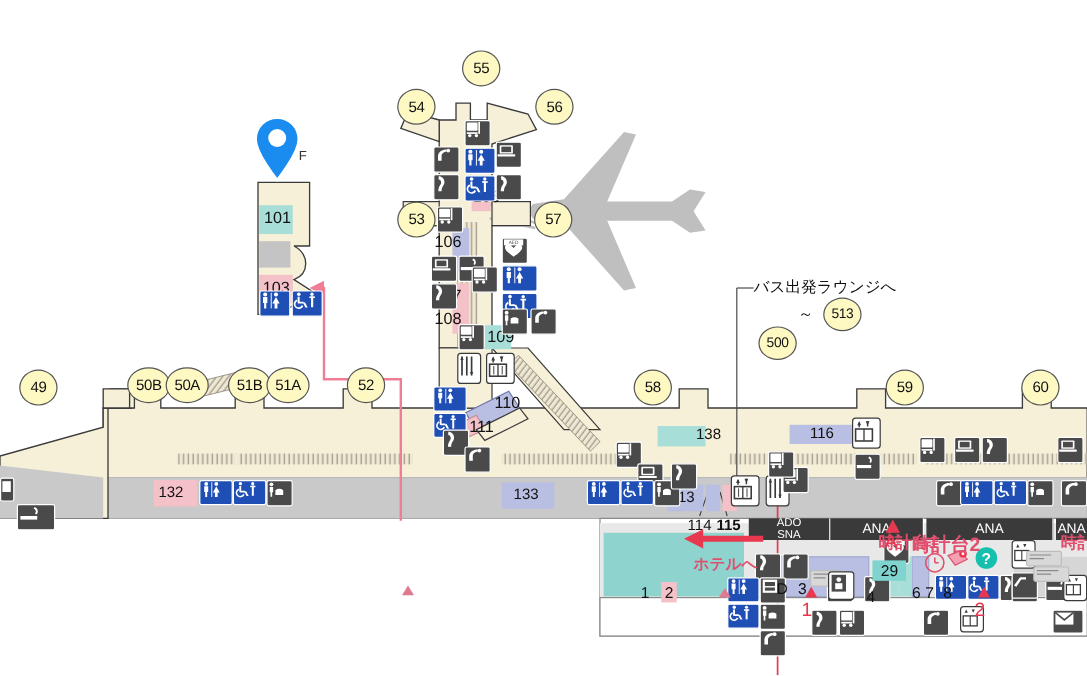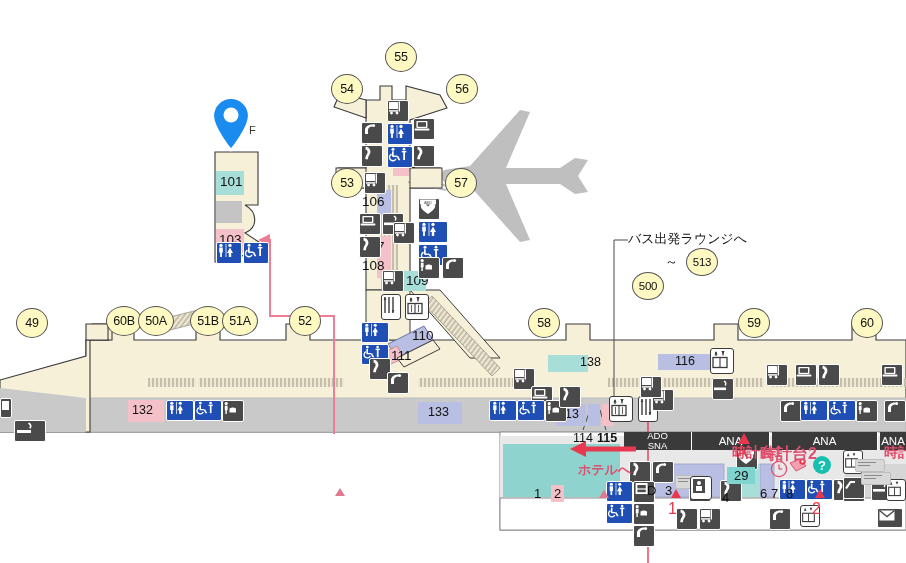--- a/index.html
+++ b/index.html
@@ -161,21 +161,21 @@
   <div id="pin">
     <svg width="40" height="56" viewBox="0 0 40 56">
       <path d="M20,2 C10,2 2,10 2,20 C2,32 20,54 20,54 C20,54 38,32 38,20 C38,10 30,2 20,2 Z" fill="#1a8cf0" stroke="#ffffff" stroke-width="2.2"></path>
       <circle cx="20" cy="19" r="7.5" fill="#ffffff"></circle>
     </svg>
   </div>
   <div class="anno" style="left:249px;top:124px;font-size:11px;color:#333;">F</div>
 
   <div class="lyr">
     <div class="gate w30" style="left:16px;top:308px;">49</div>
-    <div class="gate w34" style="left:106px;top:306px;">60B</div>
+    <div class="gate w34" style="left:106px;top:306px;">50B</div>
     <div class="gate w34" style="left:138px;top:306px;">50A</div>
     <div class="gate w34" style="left:190px;top:306px;">51B</div>
     <div class="gate w34" style="left:222px;top:306px;">51A</div>
     <div class="gate w30" style="left:289px;top:306px;">52</div>
     <div class="gate w30" style="left:331px;top:168px;">53</div>
     <div class="gate w30" style="left:331px;top:74px;">54</div>
     <div class="gate w30" style="left:385px;top:42px;">55</div>
     <div class="gate w30" style="left:446px;top:74px;">56</div>
     <div class="gate w30" style="left:445px;top:168px;">57</div>
     <div class="gate w30" style="left:528px;top:308px;">58</div>

